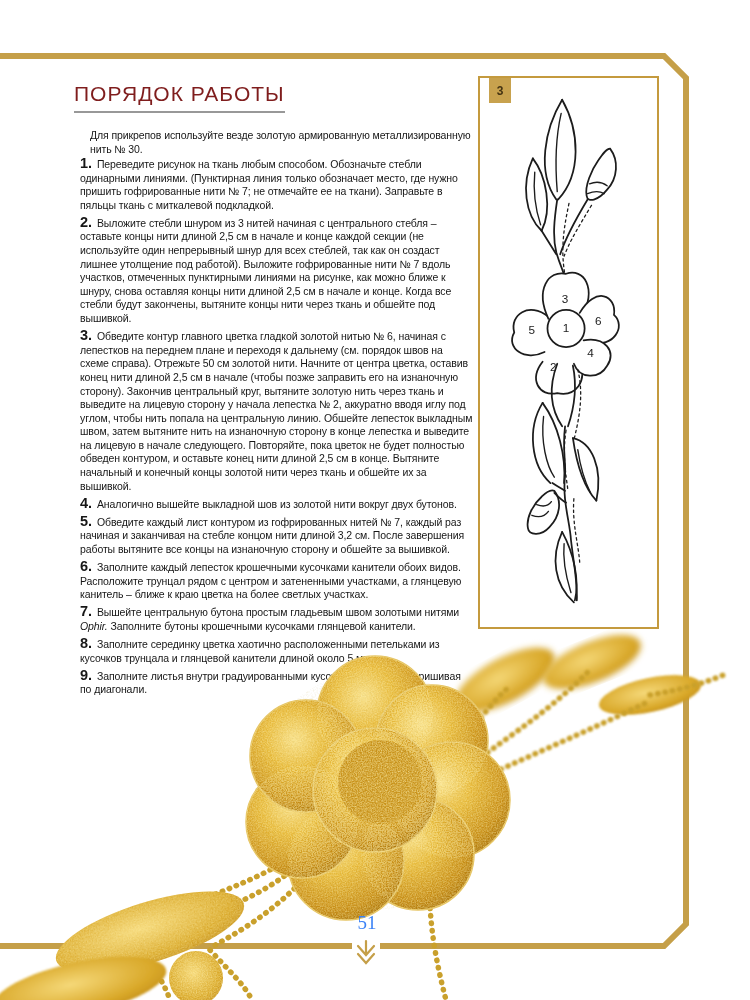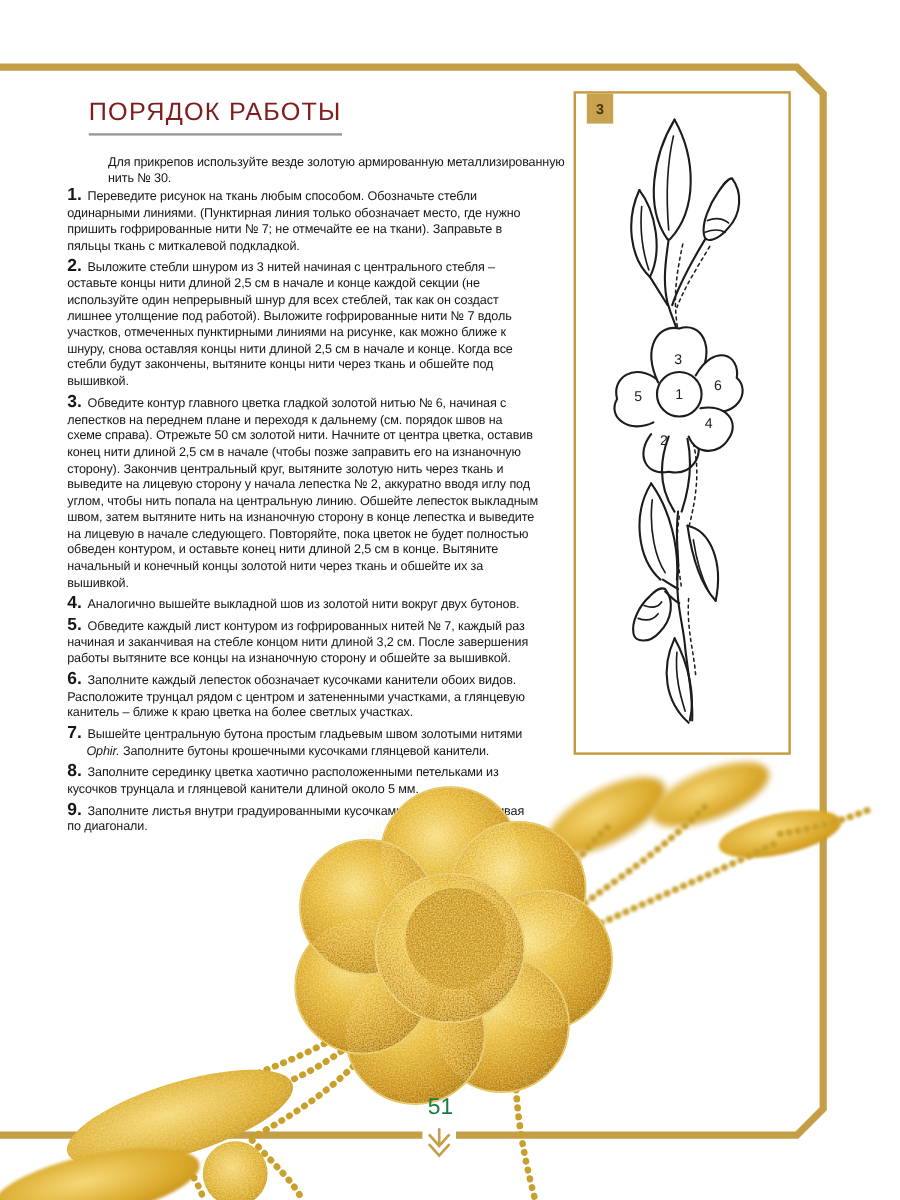--- a/index.html
+++ b/index.html
@@ -13,61 +13,61 @@
   #title{
     position:absolute;left:74px;top:82px;z-index:2;
     font-size:21px;letter-spacing:1px;color:#7f1d1d;font-weight:400;
     padding-bottom:5px;border-bottom:2px solid #989898;white-space:nowrap;
   }
   #intro{
     position:absolute;left:74px;top:113px;width:394px;z-index:2;
     font-size:10.5px;line-height:13.5px;letter-spacing:-0.1px;margin:16px;
   }
   #steps{
-    position:absolute;left:56px;top:157px;width:394px;z-index:2;
+    position:absolute;left:80px;top:157px;width:394px;z-index:2;
   }
   .step{margin:0 0 3.5px 0;font-size:10.5px;line-height:13.6px;letter-spacing:-0.1px;}
   .sn{font-size:14.5px;font-weight:700;letter-spacing:0;padding-right:2px;}
-  .step i{font-style:italic;margin-left:16px;}
+  .step i{font-style:italic;}
   
   #figure-box{
     position:absolute;left:478px;top:76px;width:181px;height:553px;z-index:4;
     border:2px solid #c49a3e;background:#fff;box-sizing:border-box;
   }
   #figure-tab{
     position:absolute;left:9px;top:0;width:22px;height:25px;background:#c8a24e;
     color:#443312;font-size:12px;font-weight:700;
     display:flex;align-items:center;justify-content:center;
   }
   #figure-box svg{position:absolute;left:0;top:0;}
   
   #photo{position:absolute;left:0;top:610px;z-index:3;}
   
   #page-number{
     position:absolute;left:344px;top:912px;width:46px;z-index:5;
-    text-align:center;font-size:19px;color:#15803d;
+    text-align:center;font-size:19px;color:#3b82f6;font-family:Liberation Serif, serif;
   }
   #footer-ornament{position:absolute;left:354px;top:939px;z-index:5;}
 </style>
 </head>
 <body>
 
 <svg id="frame" width="750" height="1000" viewBox="0 0 750 1000">
   <path d="M0 56 L664 56 L686 78 L686 924 L664 946 L380 946 M352 946 L0 946" fill="none" stroke="#c59f48" stroke-width="6" stroke-linejoin="miter"></path>
 </svg>
 
 <div id="title">ПОРЯДОК РАБОТЫ</div>
 <p id="intro">Для прикрепов используйте везде золотую армированную металлизированную нить № 30.</p>
 <div id="steps">
     <p class="step"><b class="sn">1.</b> <span>Переведите рисунок на ткань любым способом. Обозначьте стебли одинарными линиями. (Пунктирная линия только обозначает место, где нужно пришить гофрированные нити № 7; не отмечайте ее на ткани). Заправьте в пяльцы ткань с миткалевой подкладкой.</span></p>
     <p class="step"><b class="sn">2.</b> <span>Выложите стебли шнуром из 3 нитей начиная с центрального стебля – оставьте концы нити длиной 2,5 см в начале и конце каждой секции (не используйте один непрерывный шнур для всех стеблей, так как он создаст лишнее утолщение под работой). Выложите гофрированные нити № 7 вдоль участков, отмеченных пунктирными линиями на рисунке, как можно ближе к шнуру, снова оставляя концы нити длиной 2,5 см в начале и конце. Когда все стебли будут закончены, вытяните концы нити через ткань и обшейте под вышивкой.</span></p>
     <p class="step"><b class="sn">3.</b> <span>Обведите контур главного цветка гладкой золотой нитью № 6, начиная с лепестков на переднем плане и переходя к дальнему (см. порядок швов на схеме справа). Отрежьте 50 см золотой нити. Начните от центра цветка, оставив конец нити длиной 2,5 см в начале (чтобы позже заправить его на изнаночную сторону). Закончив центральный круг, вытяните золотую нить через ткань и выведите на лицевую сторону у начала лепестка № 2, аккуратно вводя иглу под углом, чтобы нить попала на центральную линию. Обшейте лепесток выкладным швом, затем вытяните нить на изнаночную сторону в конце лепестка и выведите на лицевую в начале следующего. Повторяйте, пока цветок не будет полностью обведен контуром, и оставьте конец нити длиной 2,5 см в конце. Вытяните начальный и конечный концы золотой нити через ткань и обшейте их за вышивкой.</span></p>
     <p class="step"><b class="sn">4.</b> <span>Аналогично вышейте выкладной шов из золотой нити вокруг двух бутонов.</span></p>
     <p class="step"><b class="sn">5.</b> <span>Обведите каждый лист контуром из гофрированных нитей № 7, каждый раз начиная и заканчивая на стебле концом нити длиной 3,2 см. После завершения работы вытяните все концы на изнаночную сторону и обшейте за вышивкой.</span></p>
-    <p class="step"><b class="sn">6.</b> <span>Заполните каждый лепесток обозначает кусочками канители обоих видов. Расположите трунцал рядом с центром и затененными участками, а глянцевую канитель – ближе к краю цветка на более светлых участках.</span></p>
+    <p class="step"><b class="sn">6.</b> <span>Заполните каждый лепесток крошечными кусочками канители обоих видов. Расположите трунцал рядом с центром и затененными участками, а глянцевую канитель – ближе к краю цветка на более светлых участках.</span></p>
     <p class="step"><b class="sn">7.</b> <span>Вышейте центральную бутона простым гладьевым швом золотыми нитями </span><i>Ophir.</i><span> Заполните бутоны крошечными кусочками глянцевой канители.</span></p>
     <p class="step"><b class="sn">8.</b> <span>Заполните серединку цветка хаотично расположенными петельками из кусочков трунцала и глянцевой канители длиной около 5 мм.</span></p>
     <p class="step"><b class="sn">9.</b> <span>Заполните листья внутри градуированными кусочками трунцала, пришивая по диагонали.</span></p>
   </div>
 
 <div id="figure-box">
   <div id="figure-tab">
     <span>3</span>
   </div>
   <svg width="177" height="549" viewBox="0 0 181 553">

